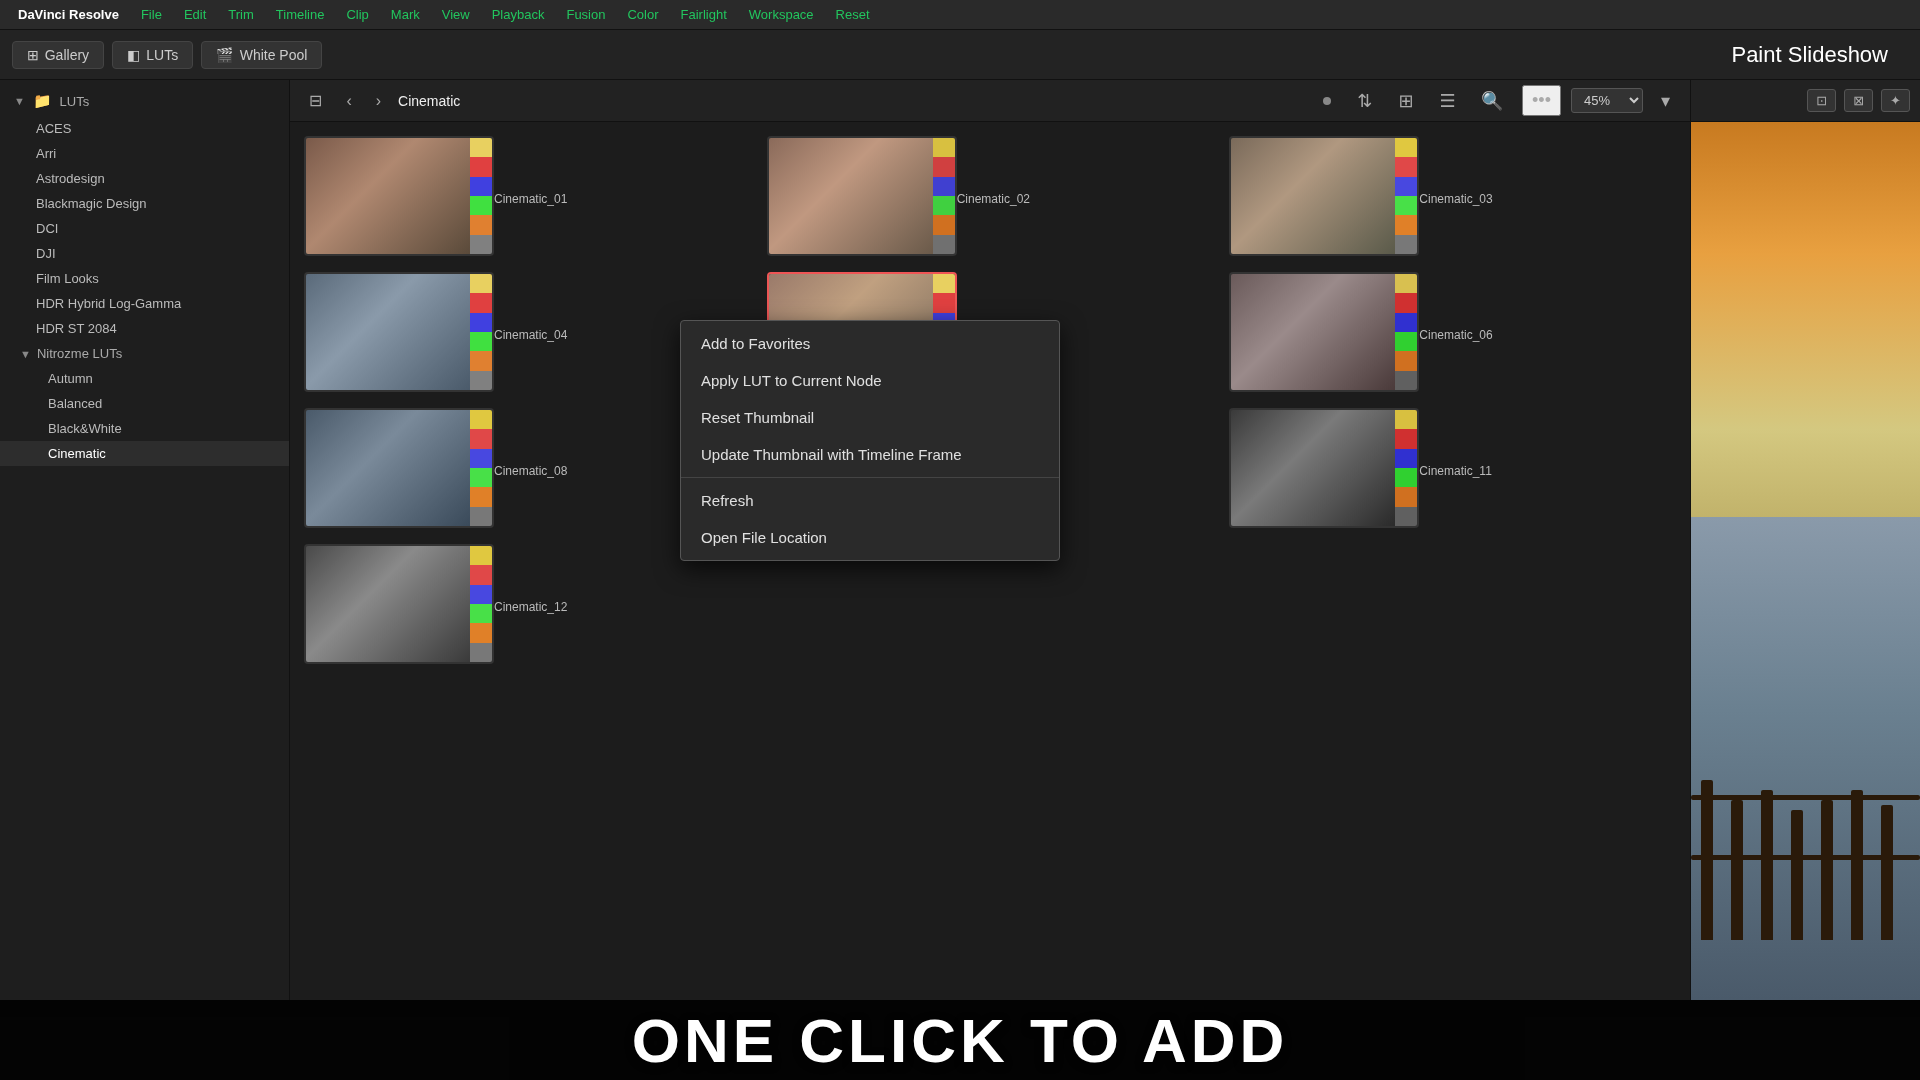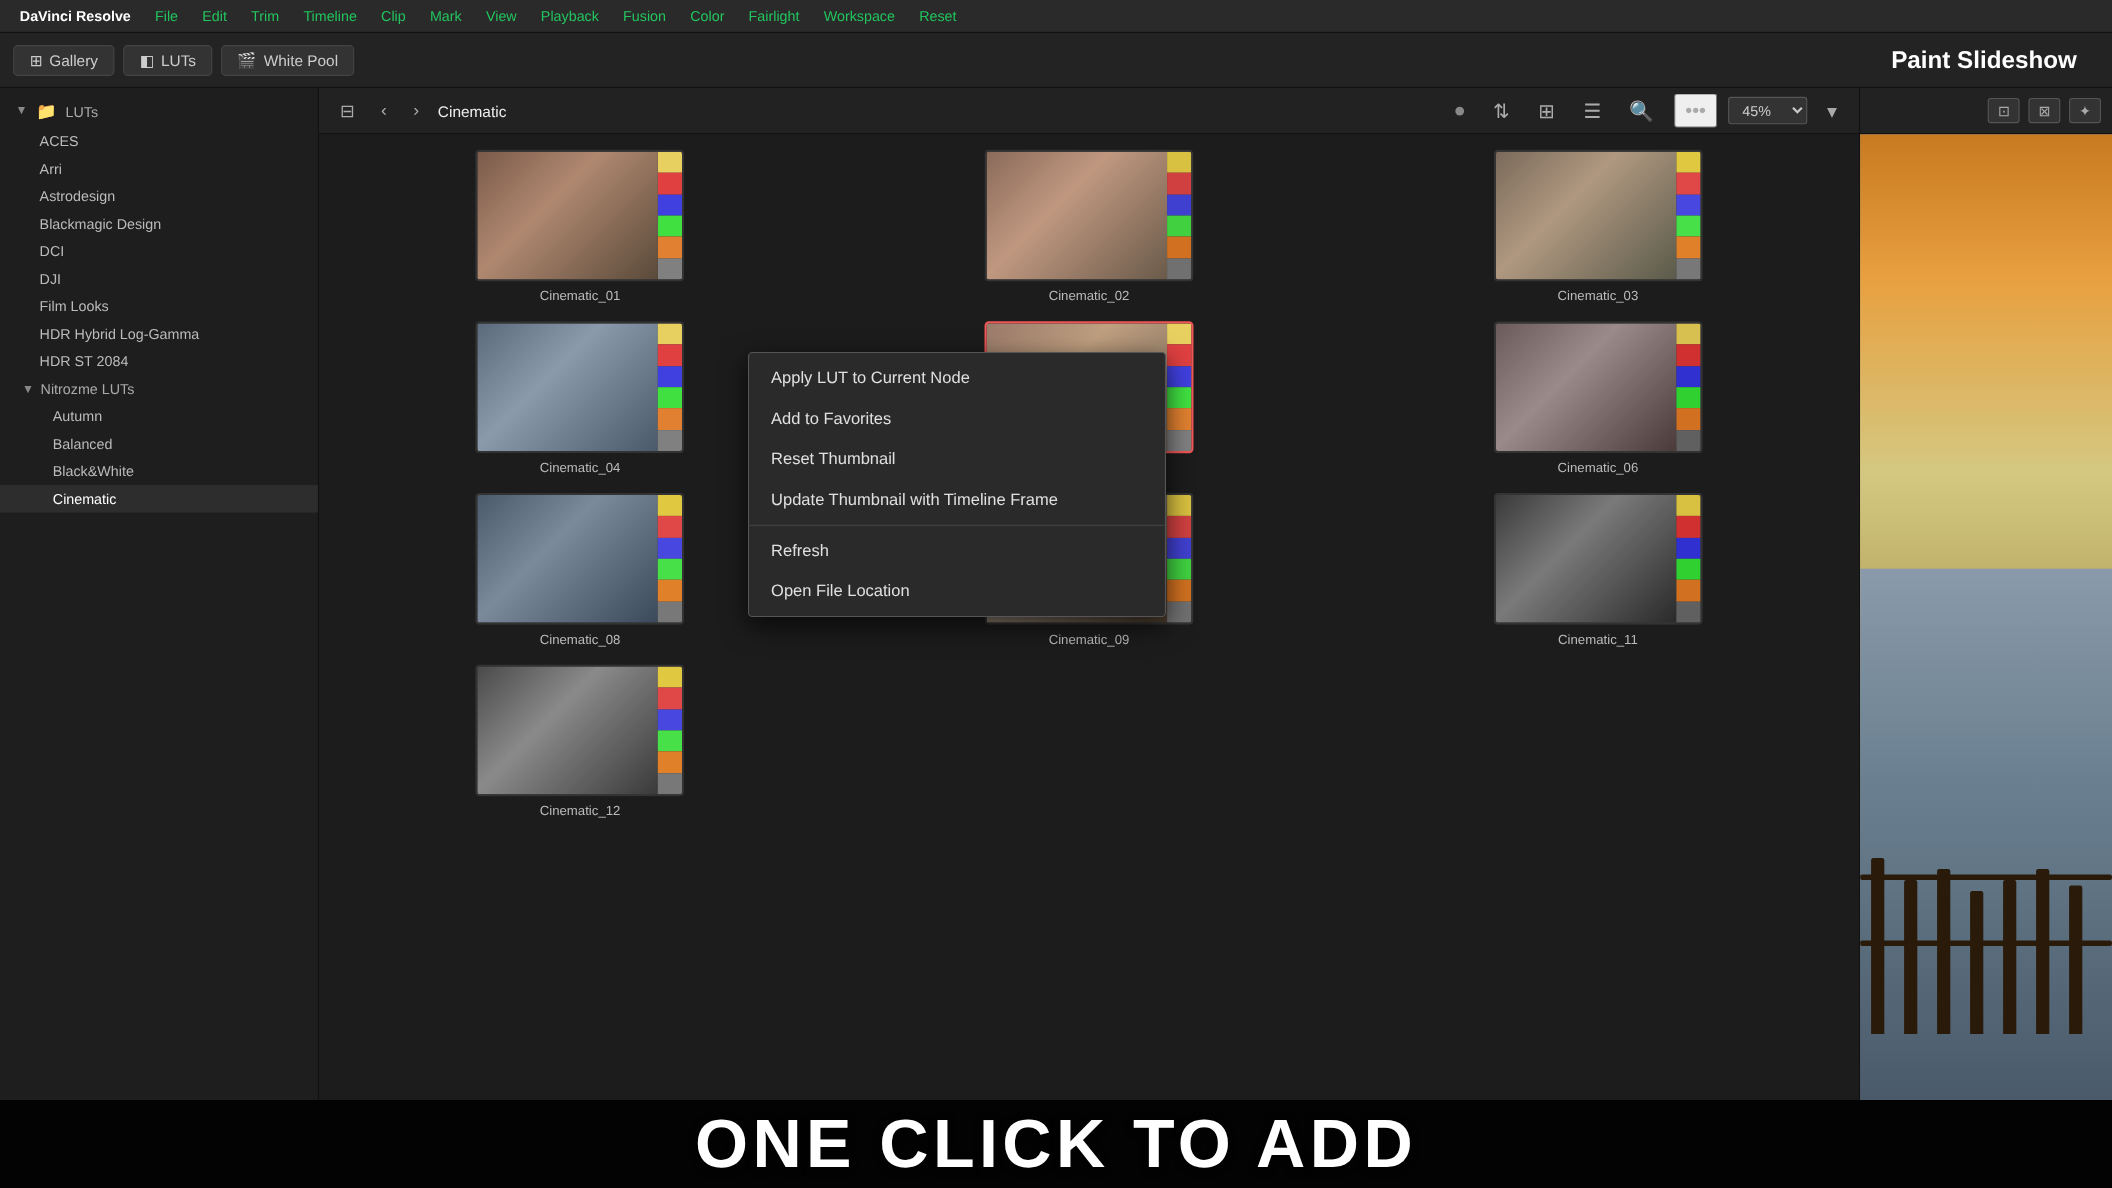--- a/index.html
+++ b/index.html
@@ -56,21 +56,21 @@
       border-radius: 4px;
       font-size: 14px;
       color: #ccc;
       cursor: pointer;
       border: 1px solid #444;
     }
     .toolbar-spacer { flex: 1; }
     .toolbar-title {
       font-size: 22px;
       color: #fff;
-      font-weight: 700;
+      font-weight: 400;
       margin-left: auto;
       padding-right: 20px;
     }
 
     
     .main-layout {
       display: flex;
       width: 100%;
       height: calc(1080px - 30px - 50px - 80px);
     }
@@ -199,21 +199,20 @@
       padding: 14px;
       background: #1c1c1c;
     }
     .lut-grid {
       display: grid;
       grid-template-columns: repeat(3, 1fr);
       gap: 16px;
     }
     .lut-item {
       display: flex;
-      flex-direction: column;
       align-items: center;
       cursor: pointer;
     }
     .lut-thumb {
       width: 190px;
       height: 120px;
       background: #333;
       border-radius: 4px;
       position: relative;
       overflow: hidden;
@@ -653,22 +652,22 @@
       <div class="fence-post" style="left:160px;height:150px;bottom:60px;"></div>
       <div class="fence-post" style="left:190px;height:135px;bottom:60px;"></div>
 
       <div class="fence-rail" style="left:0;right:0;bottom:200px;"></div>
       <div class="fence-rail" style="left:0;right:0;bottom:140px;"></div>
     </div>
   </div>
 </div>
 
 <div class="context-menu" style="left: 680px; top: 320px;">
+  <div class="context-menu-item">Add to Favorites</div>
   <div class="context-menu-item">Apply LUT to Current Node</div>
-  <div class="context-menu-item">Add to Favorites</div>
   <div class="context-menu-item">Reset Thumbnail</div>
   <div class="context-menu-item">Update Thumbnail with Timeline Frame</div>
   <div class="context-menu-separator"></div>
   <div class="context-menu-item">Refresh</div>
   <div class="context-menu-item">Open File Location</div>
 </div>
 
 <div class="bottom-bar">
   <div class="bottom-text">ONE CLICK TO ADD</div>
 </div>

